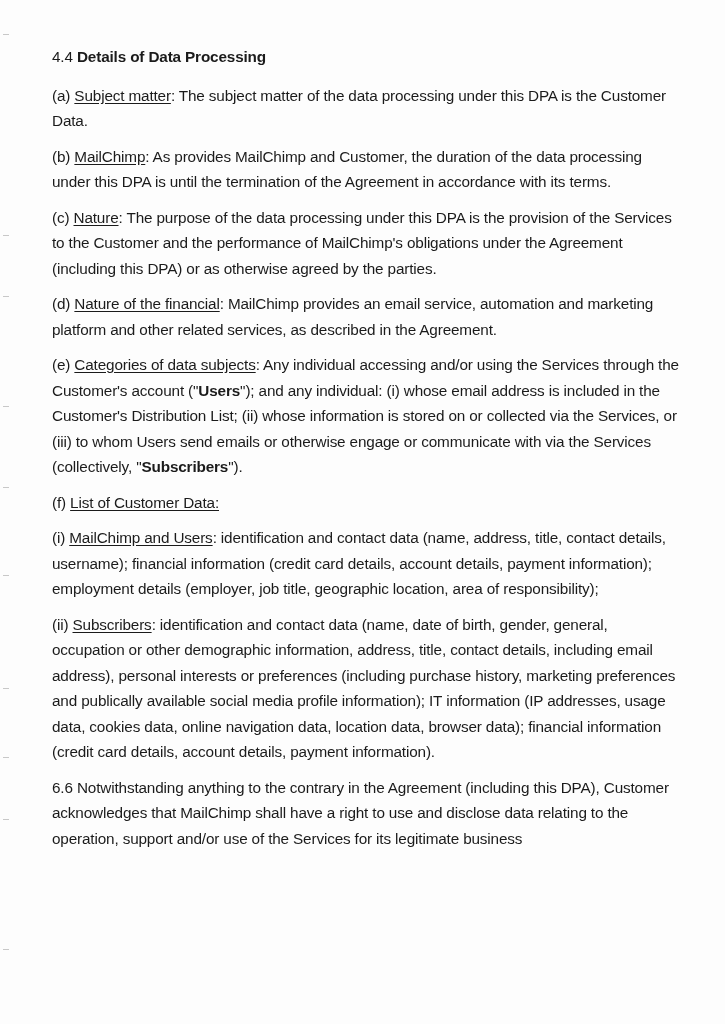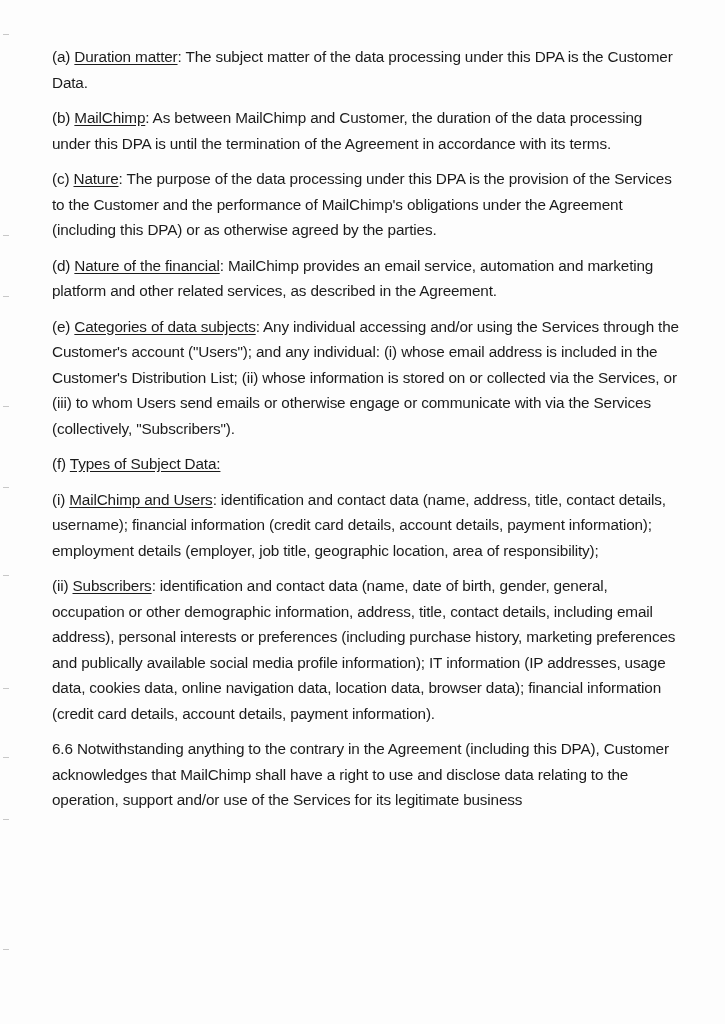--- a/index.html
+++ b/index.html
@@ -30,21 +30,21 @@
       font-weight: normal;
     }
     .heading b { font-weight: bold; }
     p.para {
       margin: 0 0 10px 0;
     }
     .sub {
       margin-left: 16px;
     }
     .u { text-decoration: underline; text-underline-offset: 2px; }
-    b { font-weight: normal; }
+    b { font-weight: bold; }
     .mark {
       position: absolute;
       left: 3px;
       width: 6px;
       height: 1px;
       background: #c8c8c8;
     }
   </style>
 </head>
 <body>
@@ -55,49 +55,53 @@
 <div class="mark" style="top:406px"></div>
 <div class="mark" style="top:487px"></div>
 <div class="mark" style="top:575px"></div>
 <div class="mark" style="top:688px"></div>
 <div class="mark" style="top:757px"></div>
 <div class="mark" style="top:819px"></div>
 <div class="mark" style="top:949px"></div>
 
 <div class="page">
 
+  <div class="heading">
+    <span>4.4</span>
+    <b>Details of Data Processing</b>
+  </div>
 
   <p class="para">
     <span>(a)</span>
-    <span class="u">Duration matter</span><span>: The subject matter of the data processing under this DPA is the Customer Data.</span>
+    <span class="u">Subject matter</span><span>: The subject matter of the data processing under this DPA is the Customer Data.</span>
   </p>
 
   <p class="para">
     <span>(b)</span>
-    <span class="u">MailChimp</span><span>: As between MailChimp and Customer, the duration of the data processing under this DPA is until the termination of the Agreement in accordance with its terms.</span>
+    <span class="u">MailChimp</span><span>: As provides MailChimp and Customer, the duration of the data processing under this DPA is until the termination of the Agreement in accordance with its terms.</span>
   </p>
 
   <p class="para">
     <span>(c)</span>
     <span class="u">Nature</span><span>: The purpose of the data processing under this DPA is the provision of the Services to the Customer and the performance of MailChimp's obligations under the Agreement (including this DPA) or as otherwise agreed by the parties.</span>
   </p>
 
   <p class="para">
     <span>(d)</span>
     <span class="u">Nature of the financial</span><span>: MailChimp provides an email service, automation and marketing platform and other related services, as described in the Agreement.</span>
   </p>
 
   <p class="para">
     <span>(e)</span>
     <span class="u">Categories of data subjects</span><span>: Any individual accessing and/or using the Services through the Customer's account ("</span><b>Users</b><span>"); and any individual: (i) whose email address is included in the Customer's Distribution List; (ii) whose information is stored on or collected via the Services, or (iii) to whom Users send emails or otherwise engage or communicate with via the Services (collectively, "</span><b>Subscribers</b><span>").</span>
   </p>
 
   <p class="para">
     <span>(f)</span>
-    <span class="u">Types of Subject Data:</span>
+    <span class="u">List of Customer Data:</span>
   </p>
 
   <p class="para sub">
     <span>(i)</span>
     <span class="u">MailChimp and Users</span><span>: identification and contact data (name, address, title, contact details, username); financial information (credit card details, account details, payment information); employment details (employer, job title, geographic location, area of responsibility);</span>
   </p>
 
   <p class="para sub">
     <span>(ii)</span>
     <span class="u">Subscribers</span><span>: identification and contact data (name, date of birth, gender, general, occupation or other demographic information, address, title, contact details, including email address), personal interests or preferences (including purchase history, marketing preferences and publically available social media profile information); IT information (IP addresses, usage data, cookies data, online navigation data, location data, browser data); financial information (credit card details, account details, payment information).</span>

